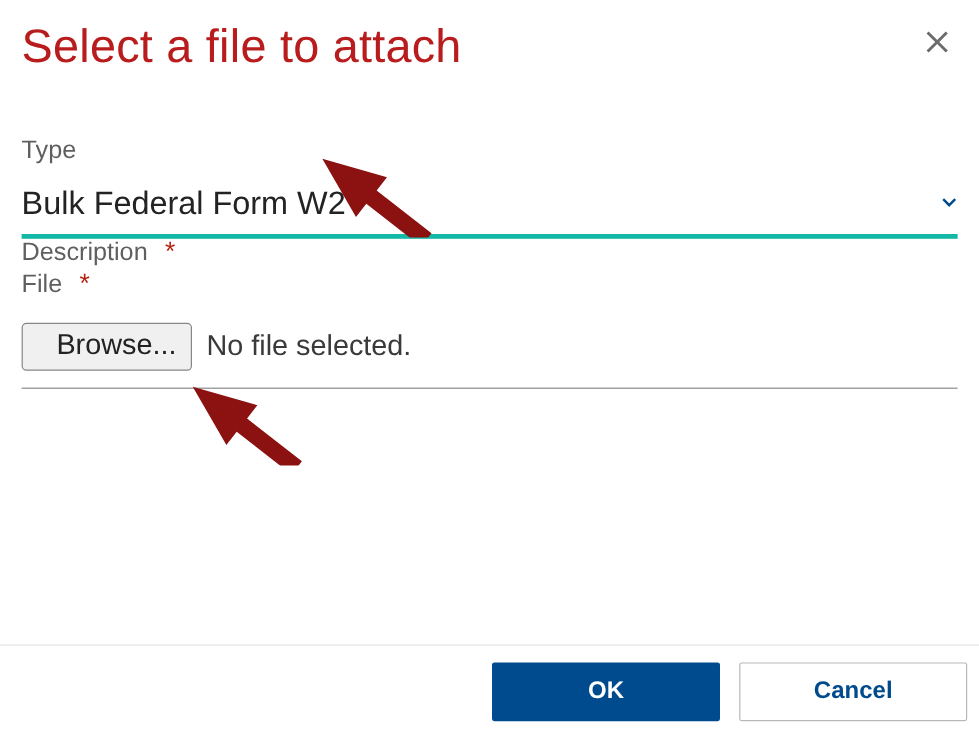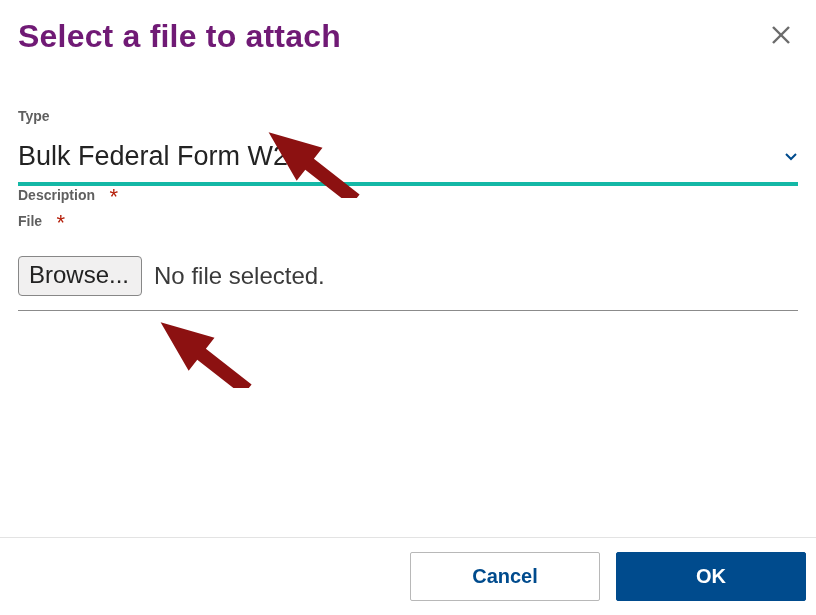--- a/index.html
+++ b/index.html
@@ -15,41 +15,41 @@
       padding: 18px 18px 0 18px;
       position: relative;
       height: 100%;
     }
     .dialog-header {
       display: flex;
       justify-content: space-between;
       align-items: flex-start;
     }
     .dialog-title {
-      font-size: 32px;
-      font-weight: 700;
-      color: #701a75;
+      font-size: 39px;
+      font-weight: 400;
+      color: #b91c1c;
       letter-spacing: 0.2px;
     }
     .close-btn {
       background: none;
       border: none;
       cursor: pointer;
       padding: 6px;
       color: #6b6b6b;
     }
     .close-btn svg { display: block; }
 
     .form-section { margin-top: 52px; }
 
     .field-block { margin-bottom: 0; }
     .field-label {
-      font-size: 14px;
+      font-size: 21px;
       color: #5f5f5f;
-      font-weight: 700;
+      font-weight: 400;
       display: inline-block;
     }
     .required-star {
       color: #b51f0a;
       font-size: 22px;
       vertical-align: top;
       margin-left: 10px;
       position: relative;
       top: -2px;
     }
@@ -89,21 +89,21 @@
       display: flex;
       align-items: center;
       gap: 12px;
     }
     .browse-btn {
       font-size: 24px;
       font-family: inherit;
       background: #f1f0f0;
       border: 1px solid #878787;
       border-radius: 4px;
-      padding: 4px 12px 6px 10px;
+      padding: 4px 12px 6px 28px;
       cursor: pointer;
       color: #222;
     }
     .no-file-text {
       font-size: 24px;
       color: #3a3a3a;
     }
 
     .footer-bar {
       position: absolute;
@@ -199,17 +199,17 @@
   </div>
   <div class="arrow" style="left:140px; top:318px;">
     <svg width="120" height="70" viewBox="0 0 120 70">
       <g transform="rotate(218 60 35)">
         <polygon points="0,28 58,28 58,14 110,35 58,56 58,42 0,42" fill="#8c1111"></polygon>
       </g>
     </svg>
   </div>
 
   <div class="footer-bar">
+    <button class="btn btn-ok">OK</button>
     <button class="btn btn-cancel">Cancel</button>
-    <button class="btn btn-ok">OK</button>
   </div>
 
 </div>
 
 </body></html>

